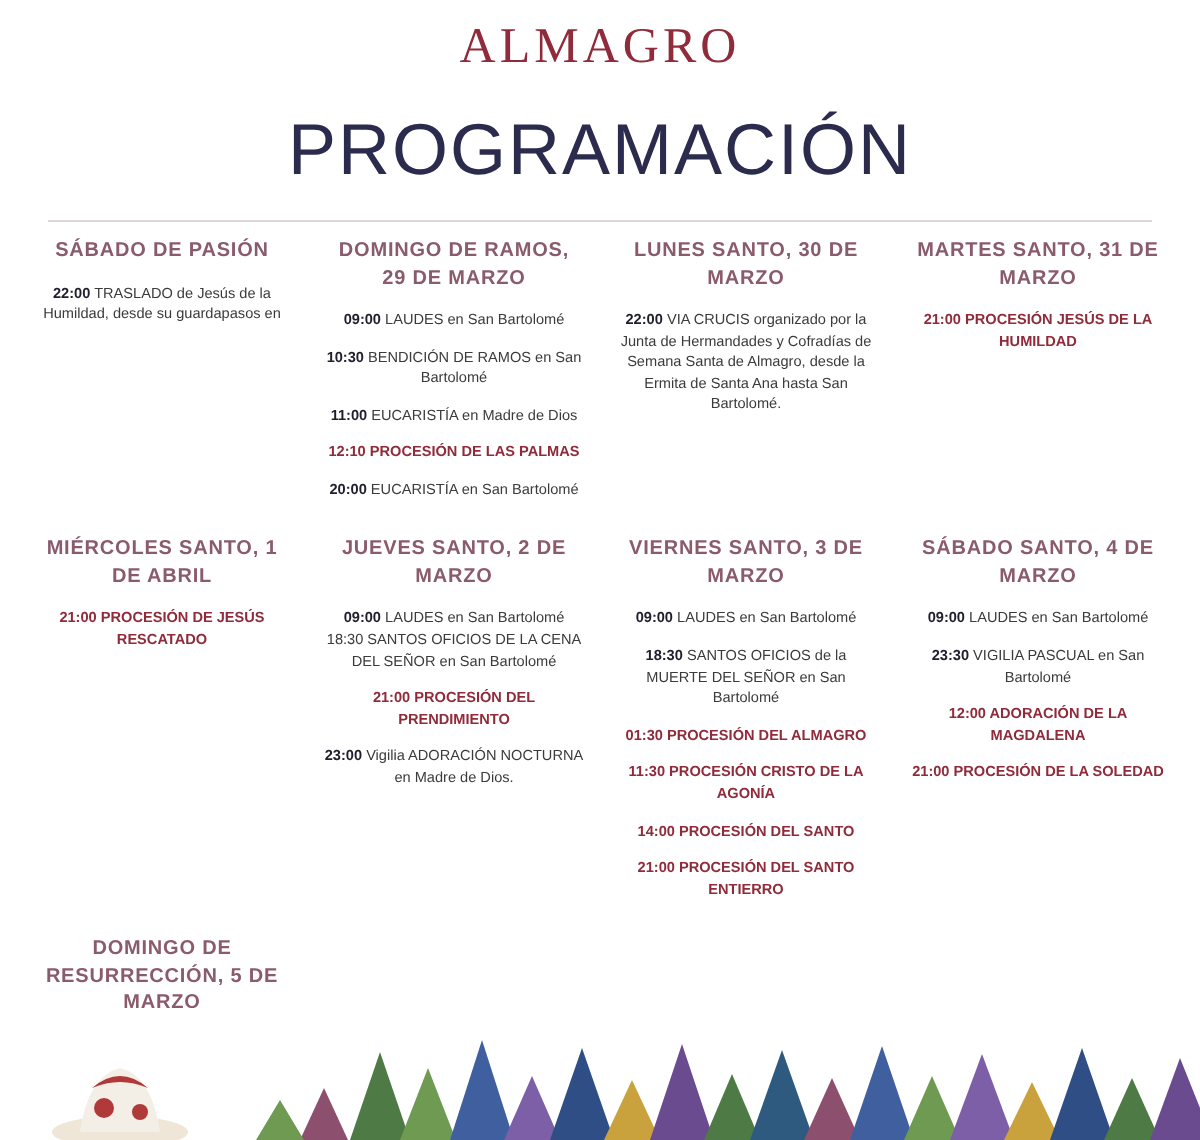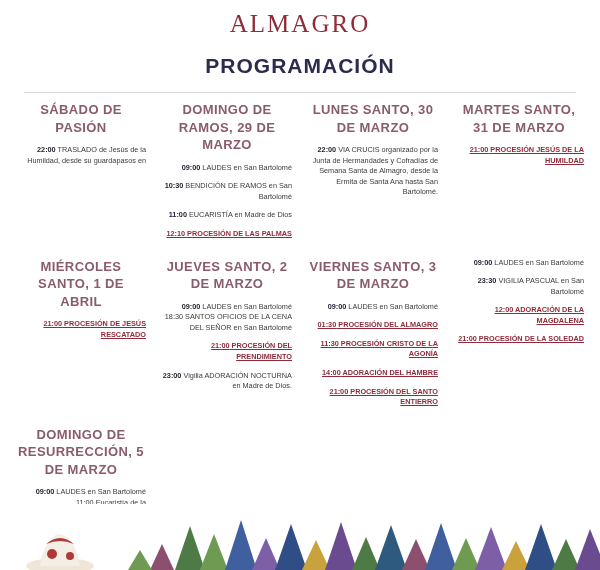--- a/index.html
+++ b/index.html
@@ -29,22 +29,22 @@
   }
   .title-almagro {
     font-family: "Liberation Serif", serif;
     font-size: 25px;
     letter-spacing: 2px;
     color: #8f2b3a;
     font-weight: normal;
   }
   .title-programacion {
     font-family: "Liberation Sans", sans-serif;
-    font-size: 21px;
-    font-weight: bold;
+    font-size: 36px;
+    font-weight: normal;
     letter-spacing: 1px;
     color: #2b2b4d;
     margin-top: 16px;
   }
   .divider {
     width: 92%;
     margin: 14px auto 0 auto;
     border-top: 1px solid #ddd6dd;
   }
   
@@ -53,44 +53,43 @@
     width: 600px;
     padding: 8px 8px 0 8px;
     display: flex;
     flex-wrap: wrap;
   }
   .col {
     width: 25%;
     padding: 0 8px 10px 8px;
   }
   .col-head {
-    font-size: 13px;
+    font-size: 10px;
     font-weight: bold;
     color: #8a5b6b;
     text-align: center;
     letter-spacing: 0.4px;
     line-height: 1.35;
     margin-bottom: 9px;
     text-transform: uppercase;
   }
   .ev {
     font-size: 7.3px;
     line-height: 1.45;
     color: #3b3b3b;
-    text-align: right;
+    text-align: center;
     margin-bottom: 8px;
   }
   .ev .t {
     font-weight: bold;
     color: #1f1f2e;
   }
   .ev.em {
     color: #8f2b3a;
     font-weight: bold;
-    text-decoration: underline;
   }
   .ev.em .t { color: #8f2b3a; }
   
   .bottom {
     position: absolute;
     left: 0;
     bottom: 0;
     width: 600px;
     height: 66px;
     overflow: hidden;
@@ -113,20 +112,21 @@
       <div class="col">
         <div class="col-head">SÁBADO DE PASIÓN</div>
         <div class="ev"><span class="t">22:00</span><span> TRASLADO de Jesús de la Humildad, desde su guardapasos en</span></div>
       </div>
       <div class="col">
         <div class="col-head">DOMINGO DE RAMOS, 29 DE MARZO</div>
         <div class="ev"><span class="t">09:00</span><span> LAUDES en San Bartolomé</span></div>
         <div class="ev"><span class="t">10:30</span><span> BENDICIÓN DE RAMOS en San Bartolomé</span></div>
         <div class="ev"><span class="t">11:00</span><span> EUCARISTÍA en Madre de Dios</span></div>
         <div class="ev em"><span class="t">12:10</span><span> PROCESIÓN DE LAS PALMAS</span></div>
+        <div class="ev"><span class="t">20:00</span><span> EUCARISTÍA en San Bartolomé</span></div>
       </div>
       <div class="col">
         <div class="col-head">LUNES SANTO, 30 DE MARZO</div>
         <div class="ev"><span class="t">22:00</span><span> VIA CRUCIS organizado por la Junta de Hermandades y Cofradías de Semana Santa de Almagro, desde la Ermita de Santa Ana hasta San Bartolomé.</span></div>
       </div>
       <div class="col">
         <div class="col-head">MARTES SANTO, 31 DE MARZO</div>
         <div class="ev em"><span class="t">21:00</span><span> PROCESIÓN JESÚS DE LA HUMILDAD</span></div>
       </div>
       <div class="col">
@@ -135,26 +135,28 @@
       </div>
       <div class="col">
         <div class="col-head">JUEVES SANTO, 2 DE MARZO</div>
         <div class="ev"><span class="t">09:00</span><span> LAUDES en San Bartolomé 18:30 SANTOS OFICIOS DE LA CENA DEL SEÑOR en San Bartolomé</span></div>
         <div class="ev em"><span class="t">21:00</span><span> PROCESIÓN DEL PRENDIMIENTO</span></div>
         <div class="ev"><span class="t">23:00</span><span> Vigilia ADORACIÓN NOCTURNA en Madre de Dios.</span></div>
       </div>
       <div class="col">
         <div class="col-head">VIERNES SANTO, 3 DE MARZO</div>
         <div class="ev"><span class="t">09:00</span><span> LAUDES en San Bartolomé</span></div>
+        <div class="ev"><span class="t">18:30</span><span> SANTOS OFICIOS de la MUERTE DEL SEÑOR en San Bartolomé</span></div>
         <div class="ev em"><span class="t">01:30</span><span> PROCESIÓN DEL ALMAGRO</span></div>
         <div class="ev em"><span class="t">11:30</span><span> PROCESIÓN CRISTO DE LA AGONÍA</span></div>
-        <div class="ev em"><span class="t">14:00</span><span> ADORACIÓN DEL HAMBRE</span></div>
+        <div class="ev em"><span class="t">14:00</span><span> PROCESIÓN DEL SANTO</span></div>
         <div class="ev em"><span class="t">21:00</span><span> PROCESIÓN DEL SANTO ENTIERRO</span></div>
       </div>
       <div class="col">
+        <div class="col-head">SÁBADO SANTO, 4 DE MARZO</div>
         <div class="ev"><span class="t">09:00</span><span> LAUDES en San Bartolomé</span></div>
         <div class="ev"><span class="t">23:30</span><span> VIGILIA PASCUAL en San Bartolomé</span></div>
         <div class="ev em"><span class="t">12:00</span><span> ADORACIÓN DE LA MAGDALENA</span></div>
         <div class="ev em"><span class="t">21:00</span><span> PROCESIÓN DE LA SOLEDAD</span></div>
       </div>
       <div class="col">
         <div class="col-head">DOMINGO DE RESURRECCIÓN, 5 DE MARZO</div>
         <div class="ev"><span class="t">09:00</span><span> LAUDES en San Bartolomé 11:00 Eucaristía de la RESURRECCIÓN en Madre de Dios.</span></div>
         <div class="ev"><span class="t">20:00</span><span> VÍSPERAS y EUCARISTÍA en San Bartolomé el Real (1º día 40 horas)</span></div>
       </div>

